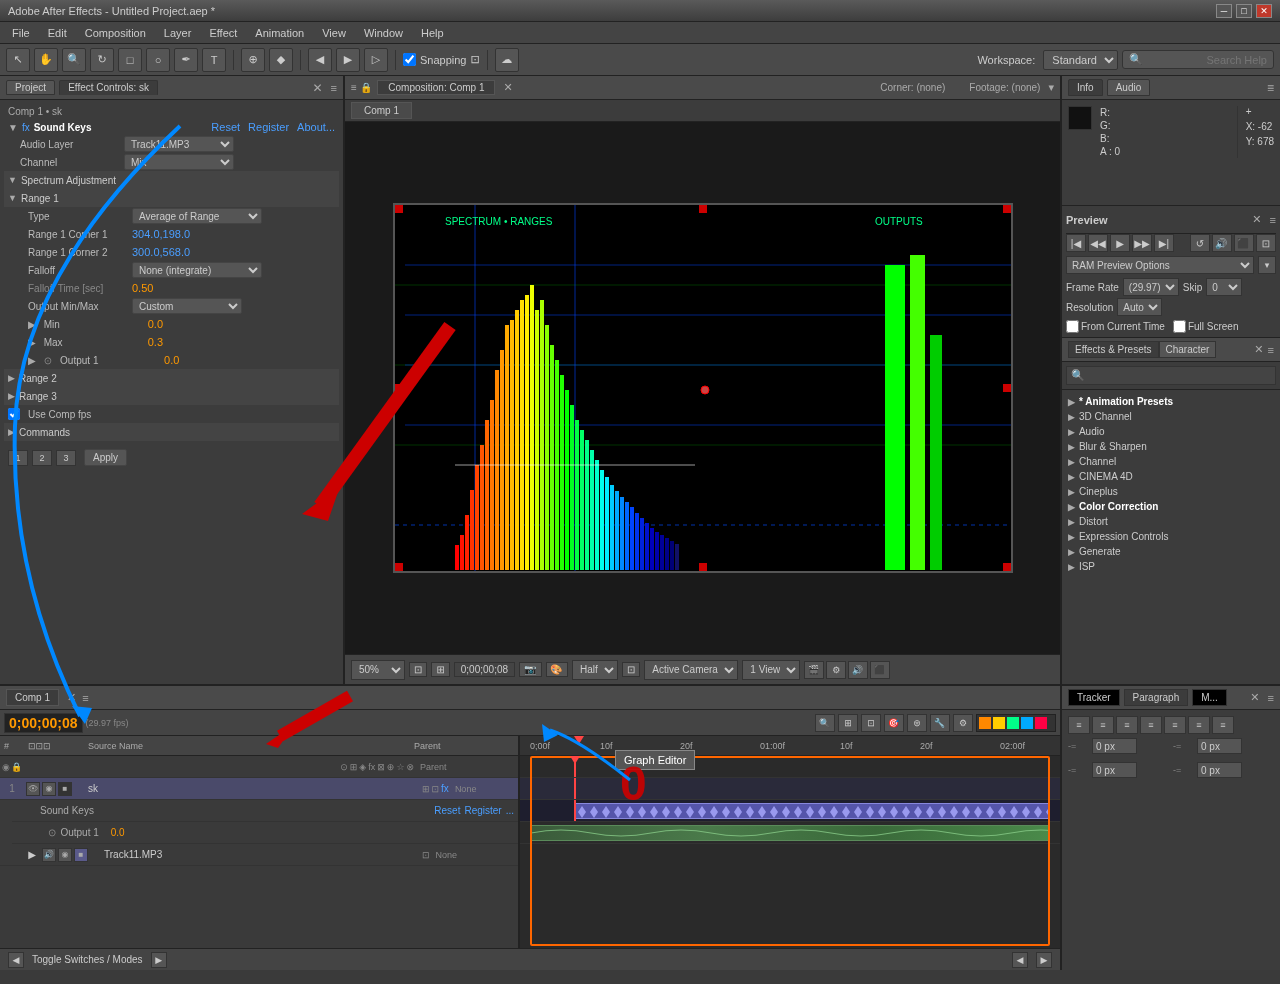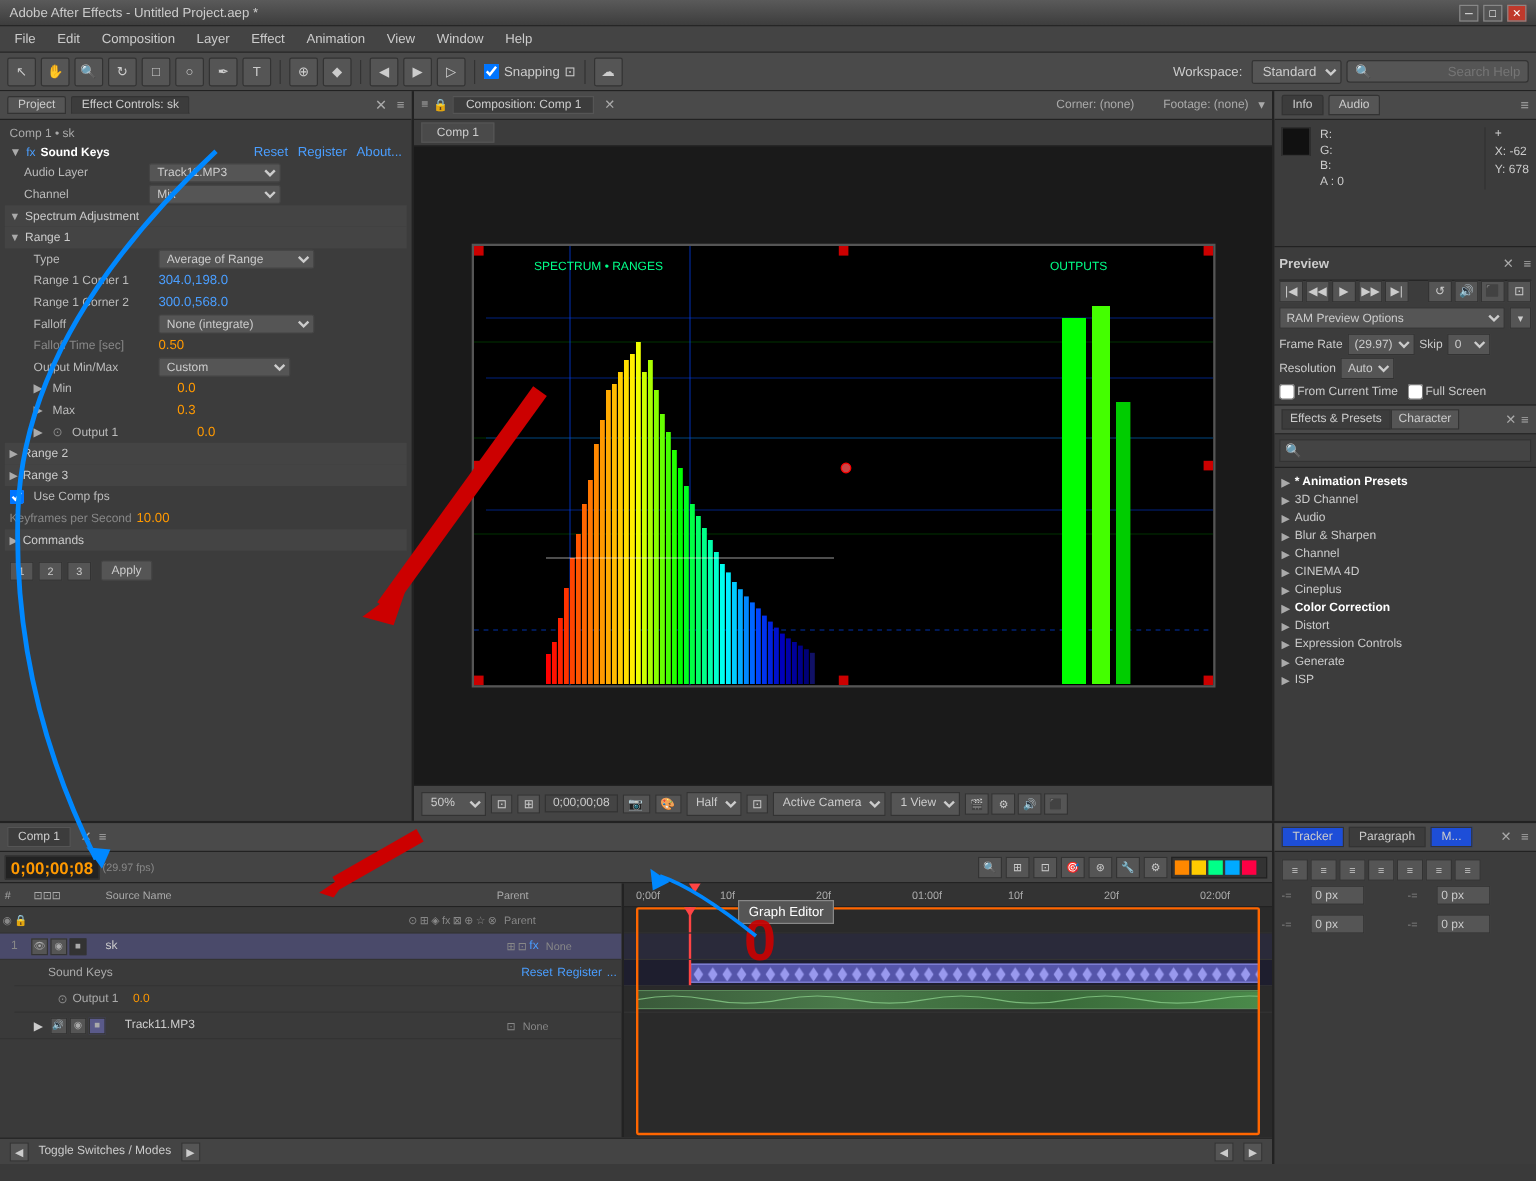--- a/index.html
+++ b/index.html
@@ -445,21 +445,21 @@
     }
 
     .tracker-header {
       height: 24px; background: #4a4a4a;
       display: flex; align-items: center;
       padding: 0 6px; gap: 4px;
       border-bottom: 1px solid #222;
     }
     .tracker-tab {
       font-size: 10px; color: #ccc; padding: 2px 8px;
-      background: #1d4ed8; border: 1px solid #333; cursor: pointer;
+      background: #000000; border: 1px solid #333; cursor: pointer;
     }
     .tracker-tab.active { background: #3c3c3c; }
 
     .paragraph-content {
       padding: 6px;
     }
     .para-align-row {
       display: flex; gap: 2px; margin-bottom: 4px;
     }
     .para-btn {
@@ -670,24 +670,20 @@
         <div class="ec-section-header ec-indent1">
           <span class="ec-triangle">▶</span>
           <span>Range 3</span>
         </div>
 
         <div class="ec-row">
           <input type="checkbox" checked="" class="ec-checkbox" style="">
           <span class="ec-label">Use Comp fps</span>
         </div>
 
-        <div class="ec-row">
-          <span class="ec-label" style="color:#888;">Keyframes per Second</span>
-          <span class="ec-value-orange">10.00</span>
-        </div>
 
         <div class="ec-section-header">
           <span class="ec-triangle">▶</span>
           <span>Commands</span>
         </div>
 
         <div style="padding: 4px; display:flex; gap:4px; align-items:center;">
           <div style="background:#555; border:1px solid #333; width:20px; height:16px; display:flex; align-items:center; justify-content:center; font-size:9px; color:#ccc;">1</div>
           <div style="background:#555; border:1px solid #333; width:20px; height:16px; display:flex; align-items:center; justify-content:center; font-size:9px; color:#ccc;">2</div>
           <div style="background:#555; border:1px solid #333; width:20px; height:16px; display:flex; align-items:center; justify-content:center; font-size:9px; color:#ccc;">3</div>

